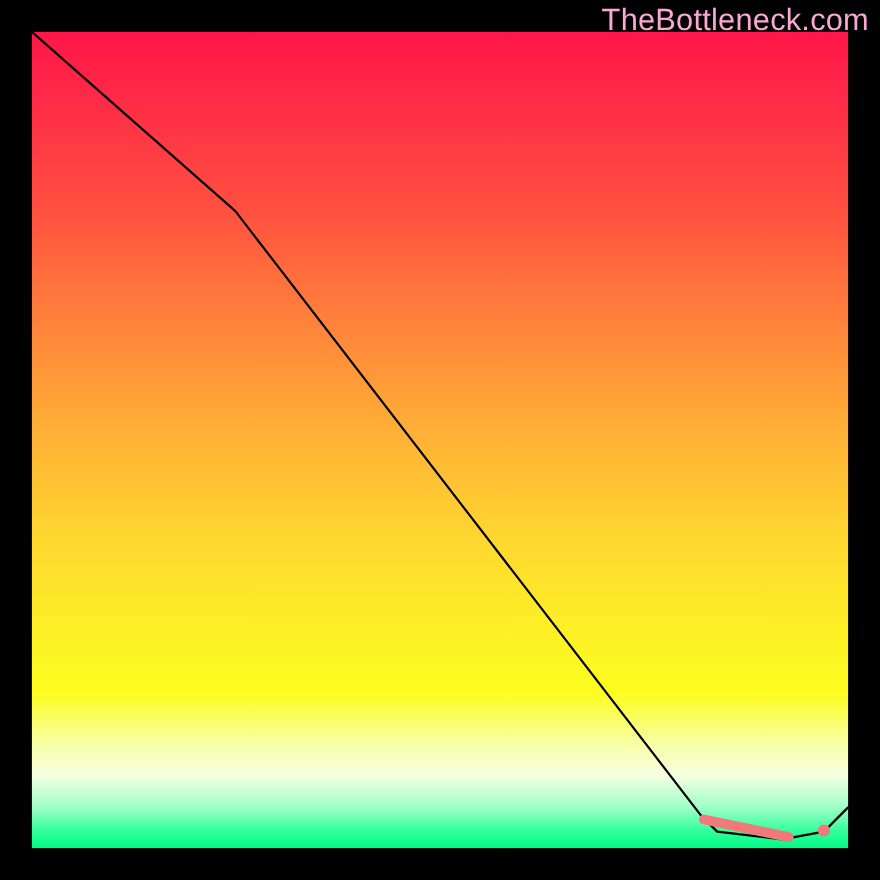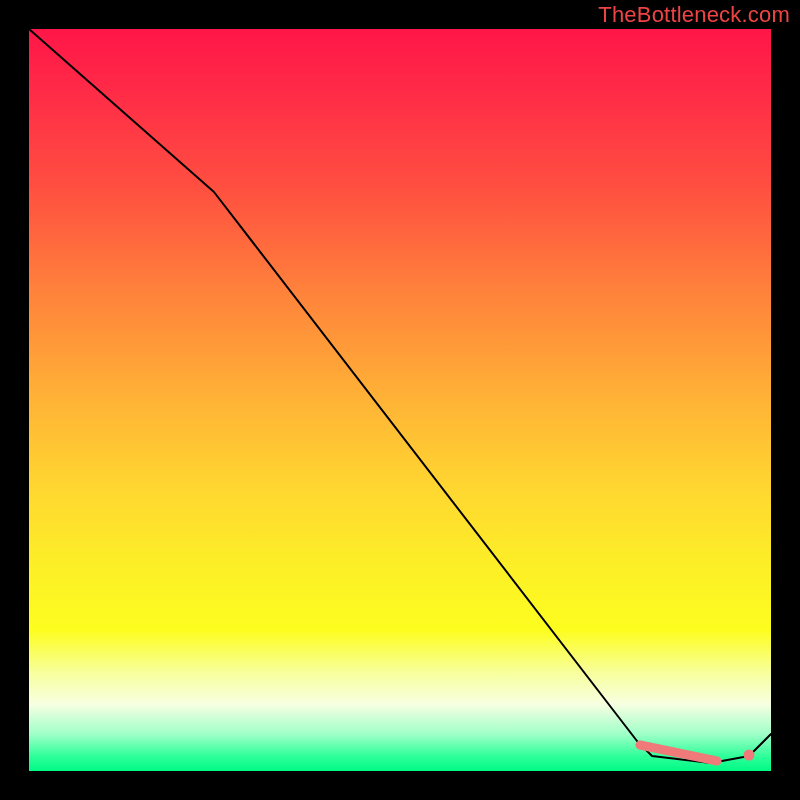--- a/index.html
+++ b/index.html
@@ -13,23 +13,23 @@
   }
   .stage {
     position: relative;
     width: 800px;
     height: 800px;
   }
   .watermark {
     position: absolute;
     top: 2px;
     right: 10px;
-    font-size: 22px;
+    font-size: 28px;
     font-weight: 500;
-    color: #ef4444;
+    color: #f9a8d4;
     letter-spacing: 0.2px;
     user-select: none;
   }
   .plot {
     position: absolute;
     left: 29px;
     top: 29px;
     width: 742px;
     height: 742px;
     

